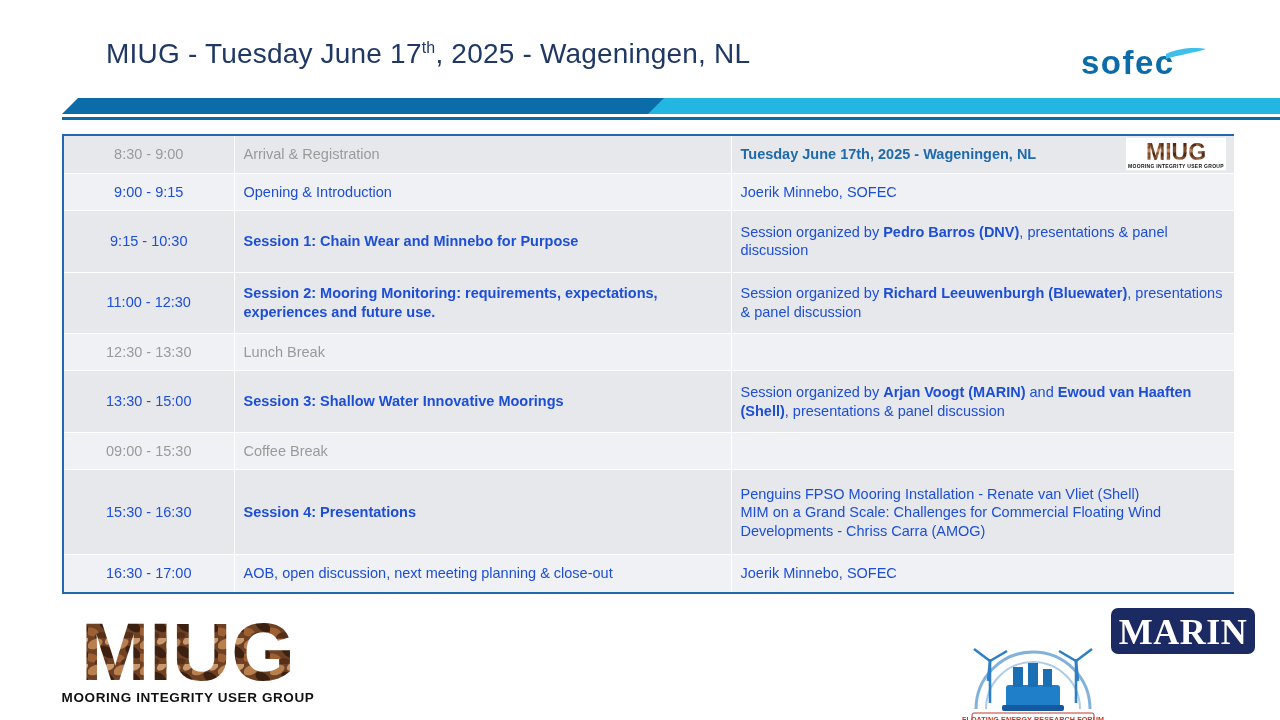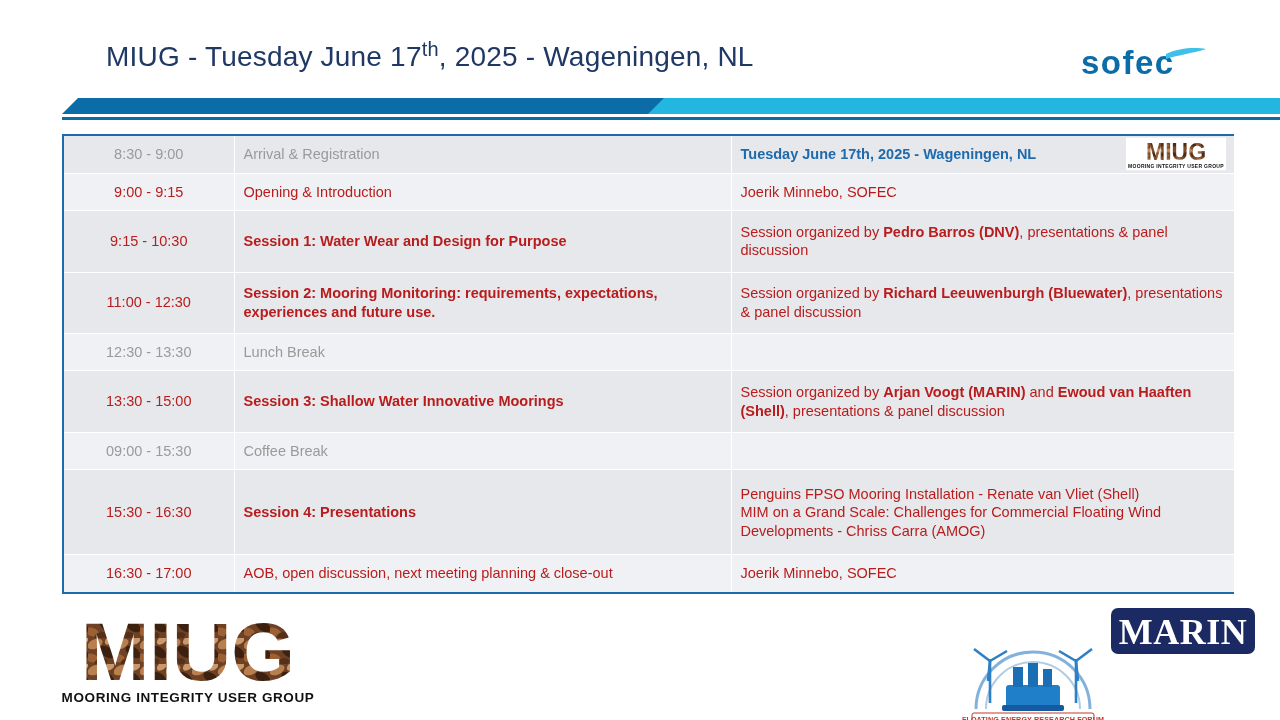--- a/index.html
+++ b/index.html
@@ -20,21 +20,21 @@
     position: absolute;
     left: 106px;
     top: 38px;
     font-size: 28px;
     font-weight: 400;
     color: #1f3864;
     letter-spacing: 0.2px;
     white-space: nowrap;
   }
   .slide-title sup {
-    font-size: 20px;
+    font-size: 16px;
     vertical-align: super;
   }
 
   
   .sofec-logo {
     position: absolute;
     left: 1078px;
     top: 42px;
     width: 165px;
     height: 42px;
@@ -79,21 +79,21 @@
   }
   .col-time  { width: 170px; text-align: center; }
   .col-topic { width: 497px; border-left: 1.5px solid #ffffff; }
   .col-who   { width: 503px; border-left: 1.5px solid #ffffff; position: relative; }
 
   tr.rowA td { background: #e6e8ec; }
   tr.rowB td { background: #f0f1f4; }
 
   .cell-txt {
     font-size: 14.5px;
-    color: #b91c1c;
+    color: #1d4ed8;
     line-height: 1.28;
   }
   .muted .cell-txt { color: #9a9a9a; }
   .bold   { font-weight: bold; }
   .blue   { color: #1f6aab; font-weight: bold; font-size: 14.5px; margin-top: 48px; }
 
   
   .miug-mini {
     position: absolute;
     right: 8px;
@@ -189,21 +189,21 @@
       <td class="col-who">
         <span class="cell-txt">Joerik Minnebo, SOFEC</span>
       </td>
     </tr>
 
     <tr class="rowA">
       <td class="col-time">
         <span class="cell-txt">9:15 - 10:30</span>
       </td>
       <td class="col-topic">
-        <span class="cell-txt bold"><span>Session 1</span><span>: Water Wear and Design for Purpose</span></span>
+        <span class="cell-txt bold"><span>Session 1</span><span>: Chain Wear and Minnebo for Purpose</span></span>
       </td>
       <td class="col-who">
         <span class="cell-txt"><span>Session organized by </span><span class="bold">Pedro Barros (DNV)</span><span>, presentations &amp; panel discussion</span></span>
       </td>
     </tr>
 
 
     <tr class="rowA">
       <td class="col-time">
         <span class="cell-txt">11:00 - 12:30</span>

